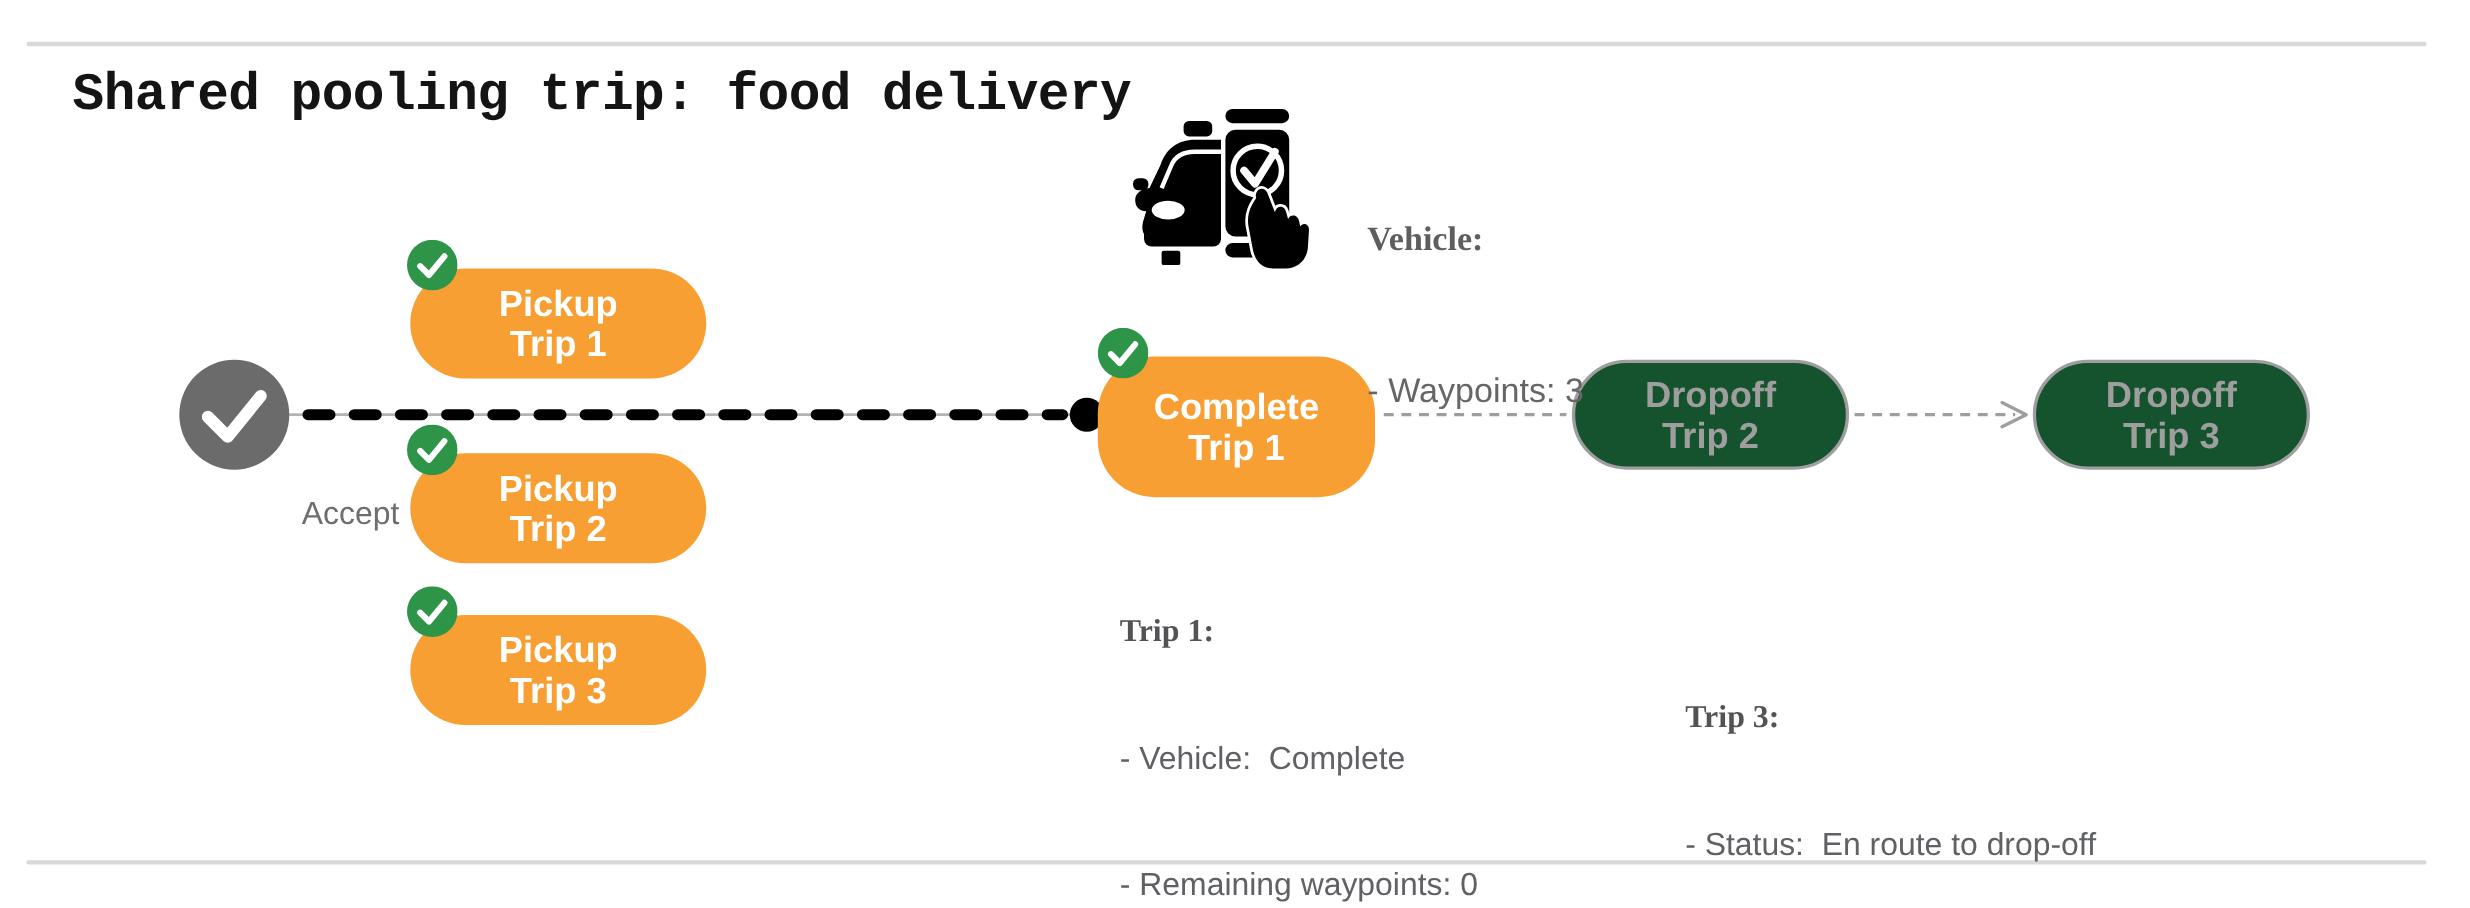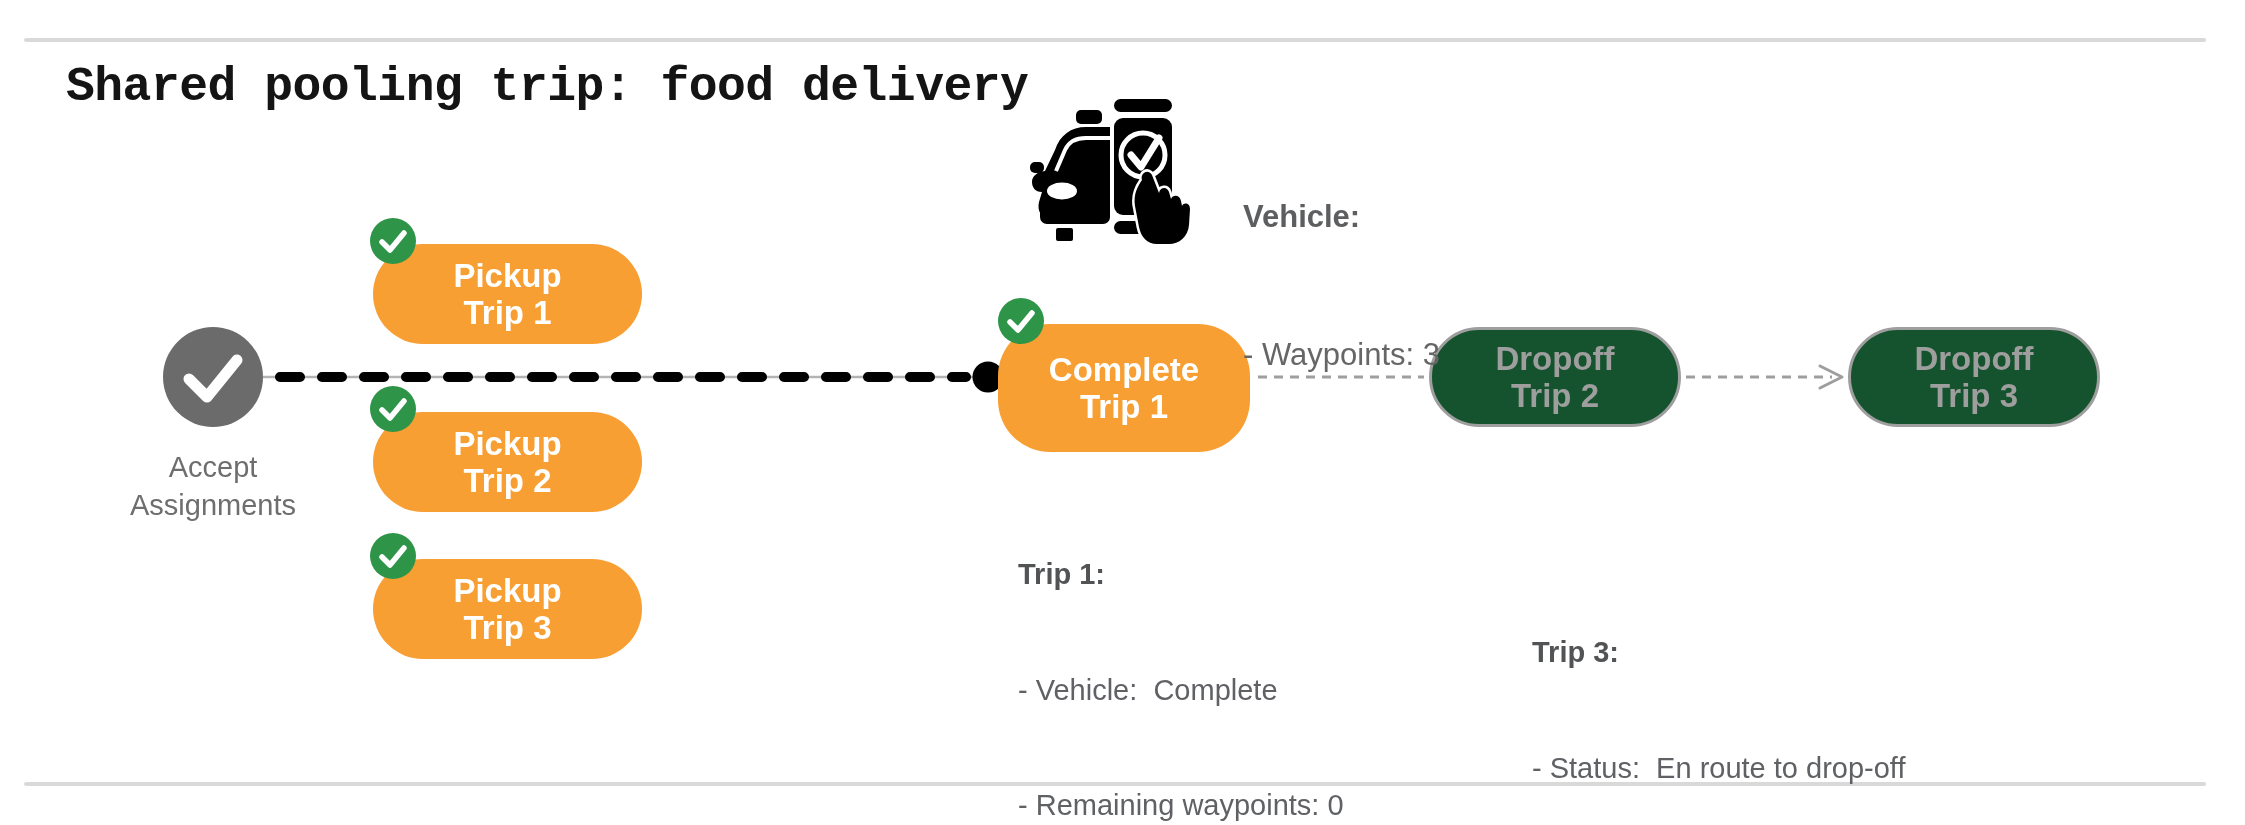--- a/index.html
+++ b/index.html
@@ -21,21 +21,21 @@
   
   #connectors{position:absolute;left:0;top:0;z-index:1;}
   
   .accept-circle{
     position:absolute;left:163px;top:327px;width:100px;height:100px;
     background:#6b6b6b;border-radius:50%;z-index:2;
     display:flex;align-items:center;justify-content:center;
   }
   .accept-label{
     position:absolute;left:63px;top:448px;width:300px;
-    text-align:center;font-size:29px;line-height:38px;color:#6e6e6e;z-index:2;
+    text-align:right;font-size:29px;line-height:38px;color:#6e6e6e;z-index:2;
   }
   
   .pill{
     position:absolute;width:269px;height:100px;border-radius:52px;
     background:#f89f33;color:#ffffff;z-index:2;
     display:flex;flex-direction:column;align-items:center;justify-content:center;
     font-size:33px;font-weight:700;line-height:37px;text-align:center;
     box-sizing:border-box;
   }
   .pill.pickup-1{left:373px;top:244px;}
@@ -55,27 +55,27 @@
   .badge.b-p1{left:370px;top:218px;}
   .badge.b-p2{left:370px;top:386px;}
   .badge.b-p3{left:370px;top:533px;}
   .badge.b-c1{left:998px;top:298px;}
   
   .vehicle-icon{position:absolute;left:1028px;top:94px;width:165px;height:152px;z-index:2;}
   .vehicle-info{
     position:absolute;left:1243px;top:102px;z-index:2;
     font-size:31px;line-height:46px;color:#666666;white-space:pre-wrap;
   }
-  .vehicle-info .b{font-weight:700;color:#5c5e60;}
+  .vehicle-info .b{font-weight:700;color:#5c5e60;font-family:Liberation Serif, serif;}
   
   .status-block{
     position:absolute;z-index:2;
     font-size:29px;line-height:38.5px;color:#5f6164;white-space:pre-wrap;
   }
-  .status-block .b{font-weight:700;color:#515355;}
+  .status-block .b{font-weight:700;color:#515355;font-family:Liberation Serif, serif;}
   .status-block.block-a{left:1018px;top:478px;}
   .status-block.block-b{left:1532px;top:556px;}
 </style>
 </head>
 <body>
 
 <div id="canvas">
 
   <div class="divider" style="top:38px"></div>
   <div class="divider" style="top:782px"></div>
@@ -91,21 +91,20 @@
     <path d="M1820,366 L1842,377 L1820,388" fill="none" stroke="#9e9e9e" stroke-width="3" stroke-linecap="round" stroke-linejoin="round"></path>
   </svg>
 
   <div class="accept-circle">
     <svg width="100" height="100" viewBox="0 0 100 100">
       <polyline points="26,52 44,70 74,33" fill="none" stroke="#ffffff" stroke-width="11" stroke-linecap="round" stroke-linejoin="round"></polyline>
     </svg>
   </div>
   <div class="accept-label">
     <div>Accept</div>
-    <div>Assignments</div>
   </div>
 
   <div class="pill pickup-1">
     <div>Pickup</div>
     <div>Trip 1</div>
   </div>
   <div class="pill pickup-2">
     <div>Pickup</div>
     <div>Trip 2</div>
   </div>

